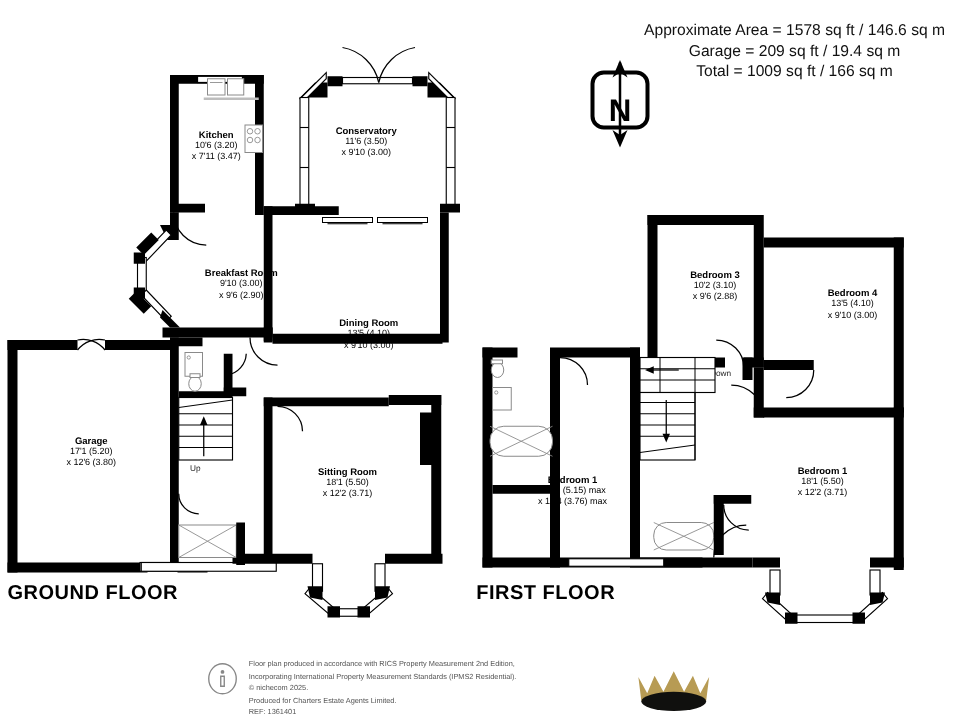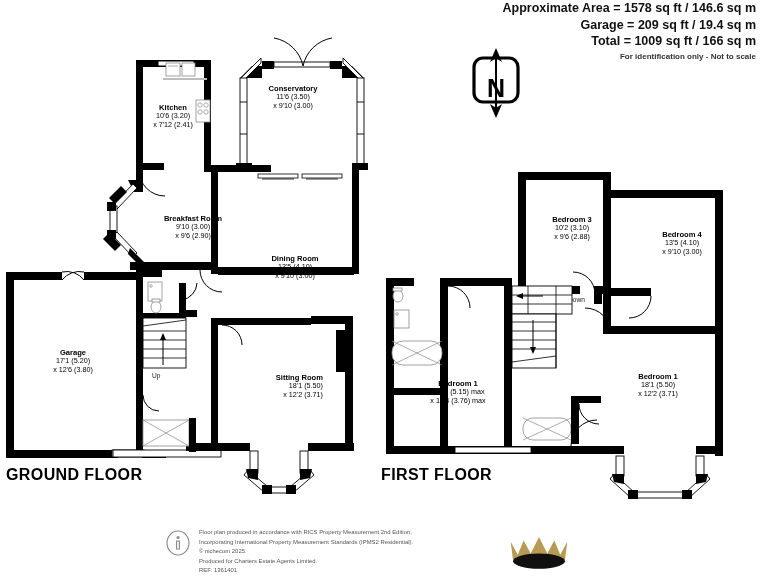--- a/index.html
+++ b/index.html
@@ -9,24 +9,23 @@
     font-family:"Liberation Sans", sans-serif;
     color:#000;
     position:relative;
     overflow:hidden;
   }
   #plan{position:absolute;left:0;top:0;width:768px;height:576px;}
 
   .hdr{
     position:absolute;
     right:12px;
-    top:0;
-    text-align:right;
+    top:16px;
+    text-align:center;
     line-height:1.32;
-    font-weight:bold;
   }
   .hdr .l1,.hdr .l2,.hdr .l3{font-size:12.5px;color:#111;white-space:nowrap;}
   .hdr .l4{font-size:8px;color:#333;margin-top:2px;white-space:nowrap;}
 
   .floorlabel{
     position:absolute;
     font-size:16px;
     font-weight:bold;
     letter-spacing:.4px;
     color:#000;
@@ -71,52 +70,51 @@
   .infoicon{position:absolute;left:0;top:2px;width:26px;height:26px;}
   .crown{position:absolute;left:338px;top:-4px;width:72px;height:46px;}
 </style>
 </head>
 <body>
 
 <div class="hdr">
   <div class="l1">Approximate Area = 1578 sq ft / 146.6 sq m</div>
   <div class="l2">Garage = 209 sq ft / 19.4 sq m</div>
   <div class="l3">Total = 1009 sq ft / 166 sq m</div>
-  <div class="l4">For identification only - Not to scale</div>
 </div>
 
 <div id="gf-label" class="floorlabel">GROUND FLOOR</div>
 <div id="ff-label" class="floorlabel">FIRST FLOOR</div>
 
 <div class="room" style="left:128px;top:103px;width:90px;">
   <span class="nm">Kitchen</span>
   <span class="d1">10'6 (3.20)</span>
-  <span class="d2">x 7'12 (2.41)</span>
-</div>
-<div class="room" style="left:243px;top:84px;width:100px;">
+  <span class="d2">x 7'11 (3.47)</span>
+</div>
+<div class="room" style="left:243px;top:100px;width:100px;">
   <span class="nm">Conservatory</span>
   <span class="d1">11'6 (3.50)</span>
   <span class="d2">x 9'10 (3.00)</span>
 </div>
 <div class="room" style="left:141px;top:214px;width:104px;">
   <span class="nm">Breakfast Room</span>
   <span class="d1">9'10 (3.00)</span>
   <span class="d2">x 9'6 (2.90)</span>
 </div>
 <div class="room" style="left:250px;top:230px;width:90px;margin-top:24px;">
   <span class="nm">Dining Room</span>
   <span class="d1">13'5 (4.10)</span>
   <span class="d2">x 9'10 (3.00)</span>
 </div>
 <div class="room" style="left:28px;top:348px;width:90px;">
   <span class="nm">Garage</span>
   <span class="d1">17'1 (5.20)</span>
   <span class="d2">x 12'6 (3.80)</span>
 </div>
-<div class="room" style="left:233px;top:373px;width:90px;text-align:right;">
+<div class="room" style="left:233px;top:373px;width:90px;">
   <span class="nm">Sitting Room</span>
   <span class="d1">18'1 (5.50)</span>
   <span class="d2">x 12'2 (3.71)</span>
 </div>
 
 <div class="room" style="left:527px;top:215px;width:90px;">
   <span class="nm">Bedroom 3</span>
   <span class="d1">10'2 (3.10)</span>
   <span class="d2">x 9'6 (2.88)</span>
 </div>

